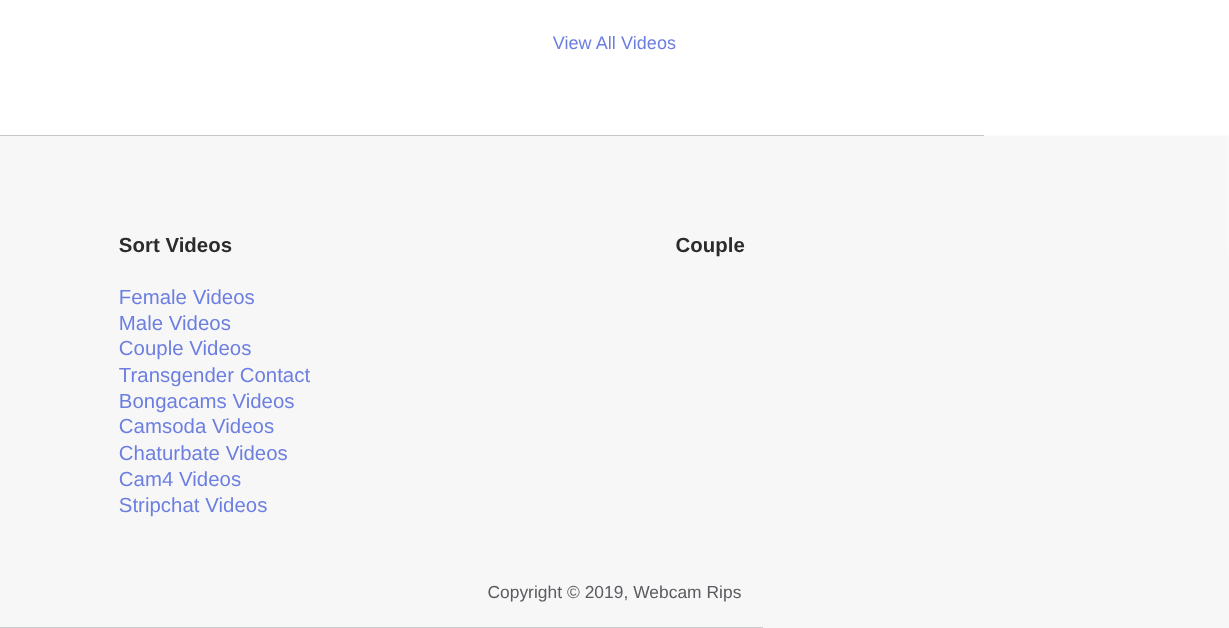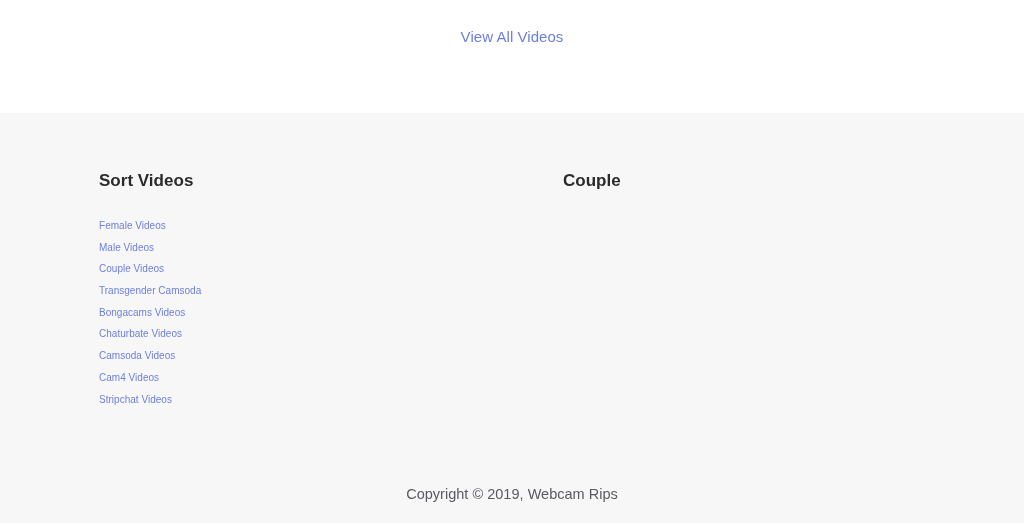--- a/index.html
+++ b/index.html
@@ -75,36 +75,36 @@
     top:0;
   }
   .col-sort { left:99px; }
   .col-links { left:563px; }
 
   .col-title {
     font-size:17px;
     font-weight:bold;
     color:#2b2b2b;
     line-height:20px;
-    margin-top:58px;
+    margin-top:82px;
     letter-spacing:0.02px;
   }
 
   .link-list {
     list-style:none;
     margin-top:22px;
   }
 
   .link-list li {
     height:21.7px;
     line-height:21.7px;
   }
 
   .footer-link {
-    font-size:10px;
+    font-size:17px;
     color:#6c7fe0;
     text-decoration:none;
     cursor:pointer;
     letter-spacing:0.02px;
   }
 
   
   .copyright-wrap {
     position:absolute;
     left:0;
@@ -142,30 +142,30 @@
           <li>
             <a class="footer-link" href="#">Female Videos</a>
           </li>
           <li>
             <a class="footer-link" href="#">Male Videos</a>
           </li>
           <li>
             <a class="footer-link" href="#">Couple Videos</a>
           </li>
           <li>
-            <a class="footer-link" href="#">Transgender Camsoda</a>
+            <a class="footer-link" href="#">Transgender Contact</a>
           </li>
           <li>
             <a class="footer-link" href="#">Bongacams Videos</a>
           </li>
           <li>
-            <a class="footer-link" href="#">Chaturbate Videos</a>
+            <a class="footer-link" href="#">Camsoda Videos</a>
           </li>
           <li>
-            <a class="footer-link" href="#">Camsoda Videos</a>
+            <a class="footer-link" href="#">Chaturbate Videos</a>
           </li>
           <li>
             <a class="footer-link" href="#">Cam4 Videos</a>
           </li>
           <li>
             <a class="footer-link" href="#">Stripchat Videos</a>
           </li>
         </ul>
       </div>
 

